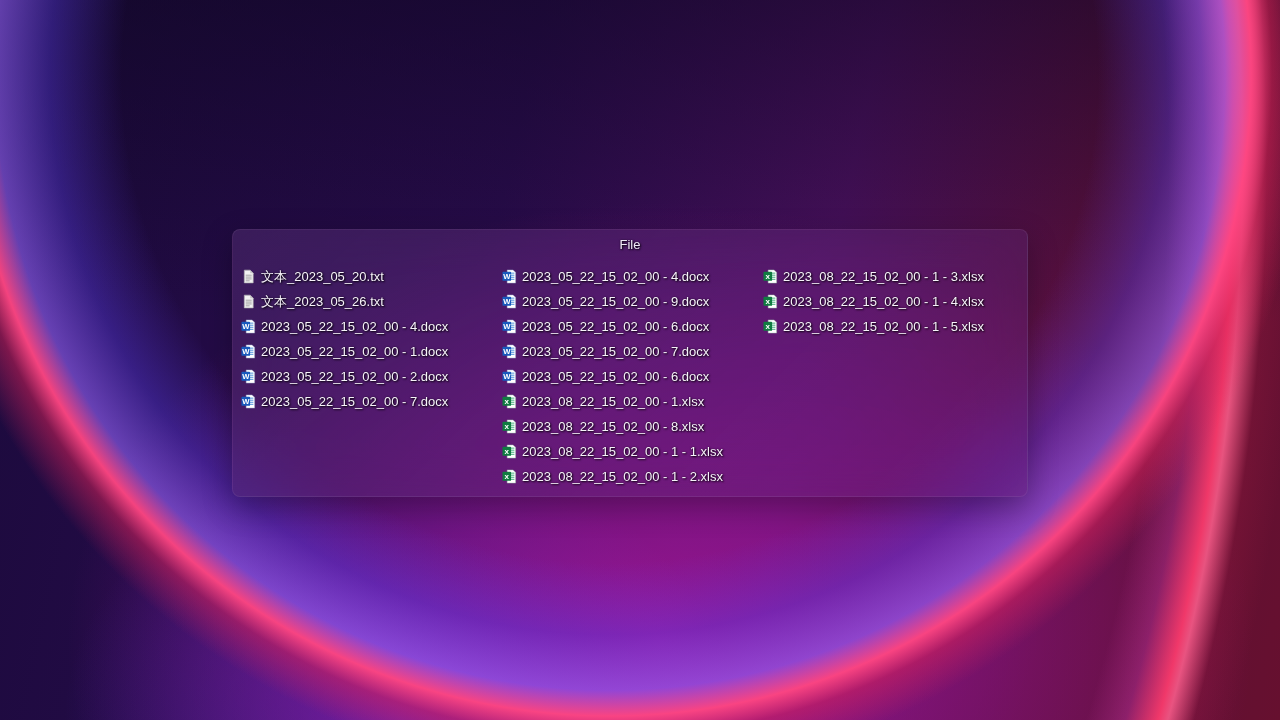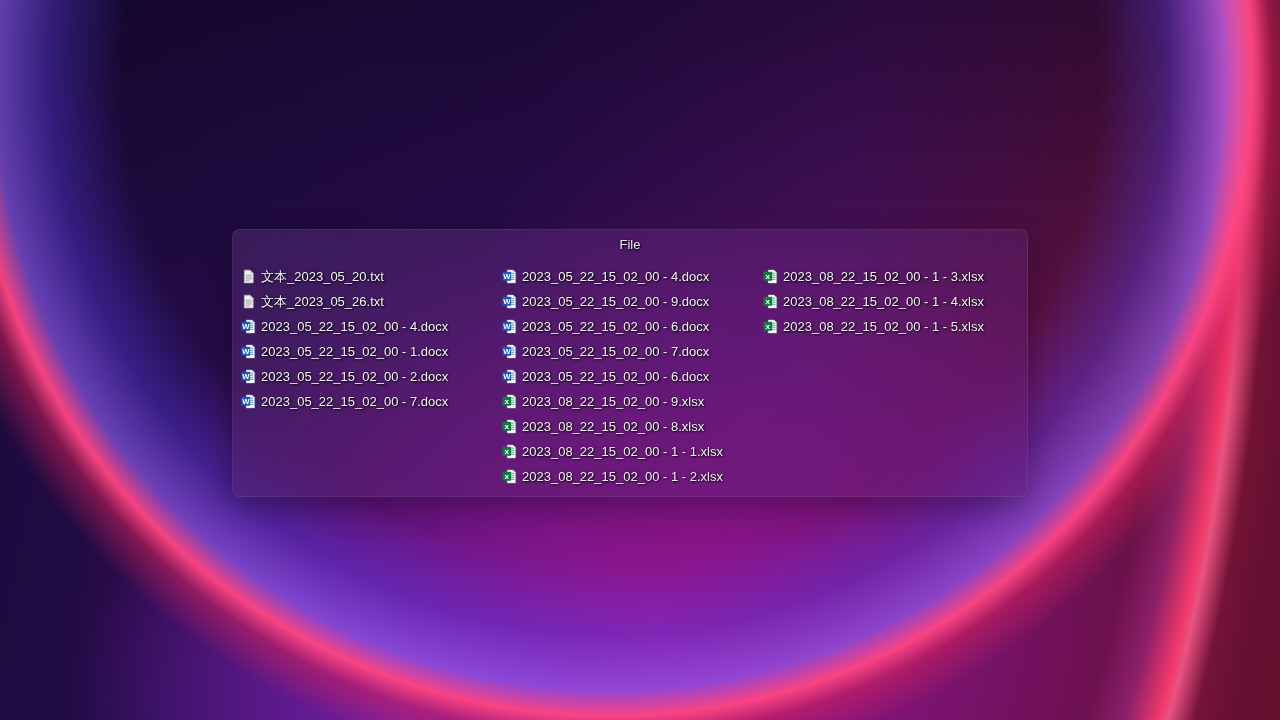--- a/index.html
+++ b/index.html
@@ -304,21 +304,21 @@
     <g stroke-width="0.9" stroke="#21a366">
       <line x1="7" y1="4.4" x2="13.2" y2="4.4"></line>
       <line x1="7" y1="6.6" x2="13.2" y2="6.6"></line>
       <line x1="7" y1="8.8" x2="13.2" y2="8.8"></line>
       <line x1="7" y1="11" x2="13.2" y2="11"></line>
     </g>
     <rect x="0.5" y="3" width="9.2" height="9.6" rx="1" fill="#107c41"></rect>
     <text x="5.1" y="10.6" font-size="8.6" font-weight="bold" fill="#ffffff" text-anchor="middle" font-family="Liberation Sans, sans-serif">x</text>
   </svg>
             </span>
-    <span class="file-label">2023_08_22_15_02_00 - 9.xlsx</span>
+    <span class="file-label">2023_08_22_15_02_00 - 1.xlsx</span>
   </div>
           <div class="file-row">
     <span class="file-icon">
               <svg viewBox="0 0 16 16" xmlns="http://www.w3.org/2000/svg">
     <path d="M5.5 1 h6.2 l2.8 2.4 v11.6 h-9 z" fill="#ffffff" stroke="#9bbcaa" stroke-width="0.5"></path>
     <g stroke-width="0.9" stroke="#21a366">
       <line x1="7" y1="4.4" x2="13.2" y2="4.4"></line>
       <line x1="7" y1="6.6" x2="13.2" y2="6.6"></line>
       <line x1="7" y1="8.8" x2="13.2" y2="8.8"></line>
       <line x1="7" y1="11" x2="13.2" y2="11"></line>

